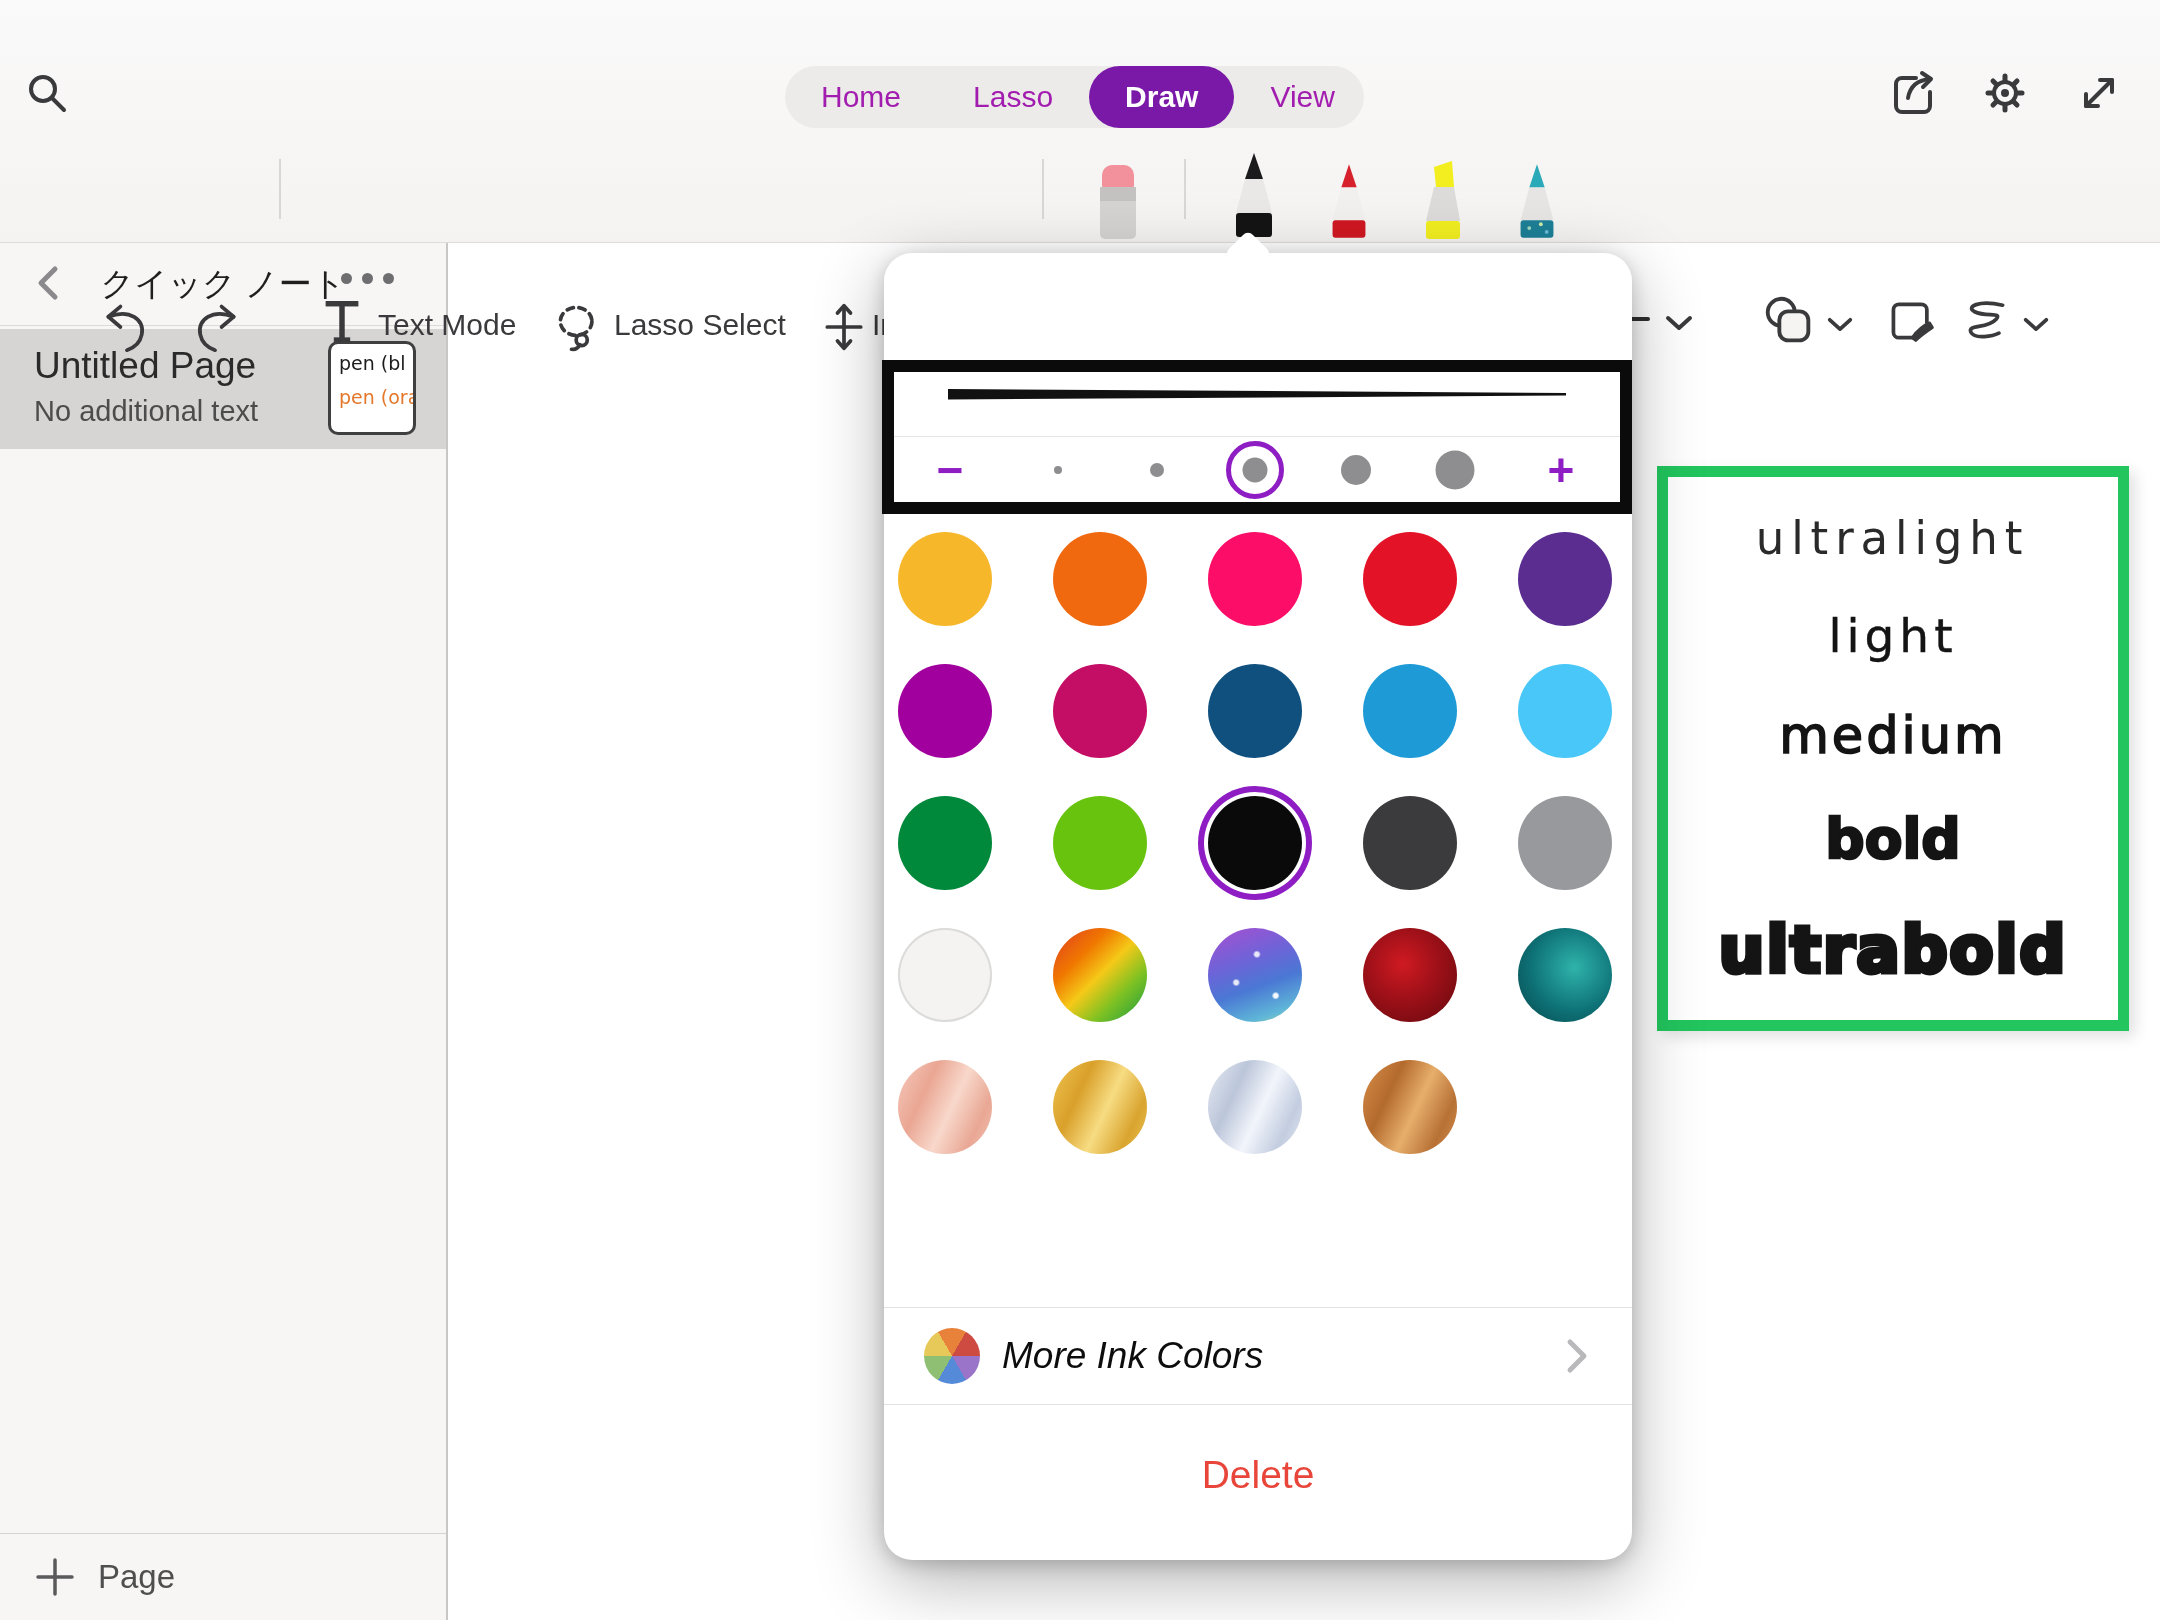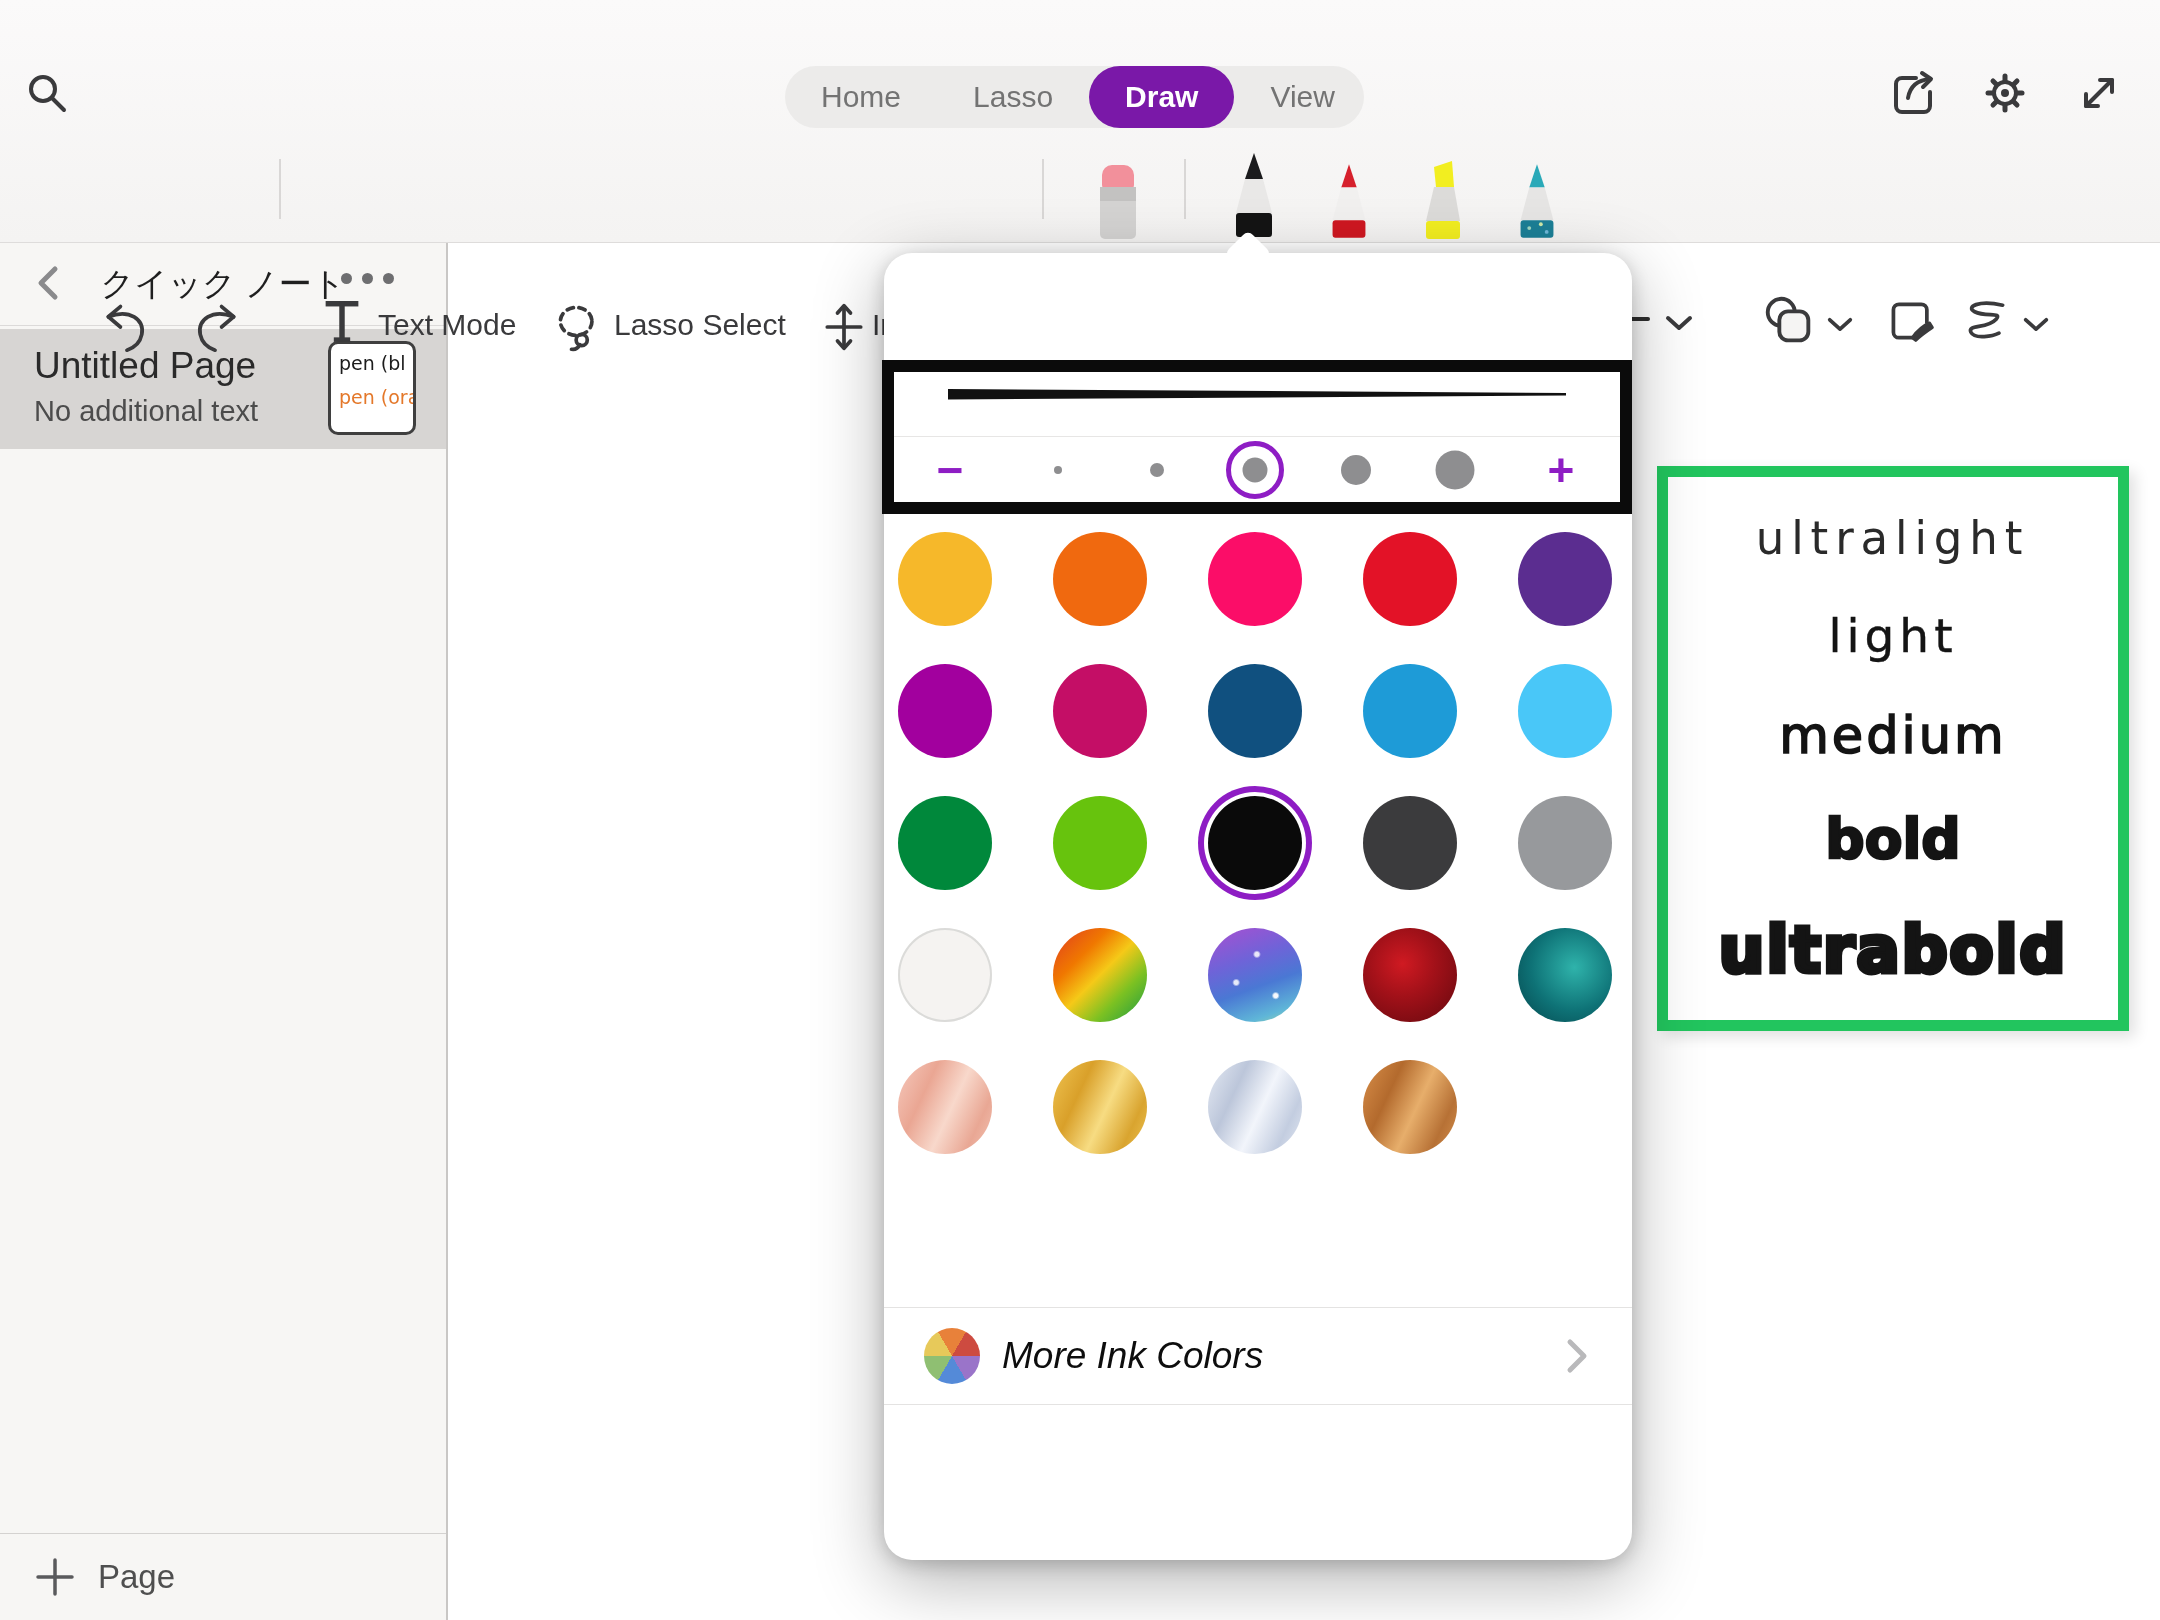--- a/index.html
+++ b/index.html
@@ -6,21 +6,21 @@
   html,body { width:2160px; height:1620px; }
   body { font-family:"Liberation Sans","DejaVu Sans",sans-serif; background:#fff; position:relative; overflow:hidden; }
 
   svg { display:block; }
   .ico { stroke:#3a3a3c; stroke-width:4; fill:none; stroke-linecap:round; stroke-linejoin:round; }
 
   
   .topbar { position:absolute; left:0; top:0; width:2160px; height:243px; background:linear-gradient(#fbfafa,#f4f3f2); border-bottom:1px solid #dedcdb; z-index:5; }
   .search-btn { position:absolute; left:24px; top:70px; width:48px; height:48px; }
   .tabs { position:absolute; left:785px; top:66px; width:579px; height:62px; background:#ecebea; border-radius:31px; display:flex; align-items:center; justify-content:space-between; }
-  .tab { height:62px; padding:0 36px; display:flex; align-items:center; font-size:30px; color:#737373; border-radius:31px; cursor:default; }
+  .tab { height:62px; padding:0 36px; display:flex; align-items:center; font-size:30px; color:#a21caf; border-radius:31px; cursor:default; }
   .tab.sel { background:#7a18a8; color:#fff; font-weight:bold; }
   .tr-icons { position:absolute; right:36px; top:68px; display:flex; gap:44px; }
   .tr-icons > div { width:50px; height:50px; }
 
   
   .ribbon { position:absolute; left:0; top:135px; width:2160px; height:108px; }
   .vsep { position:absolute; top:24px; width:2px; height:60px; background:#d9d7d6; }
   .rlabel { position:absolute; top:74px; font-size:30px; color:#3a3a3c; transform:translateY(-50%); white-space:nowrap; }
   .ricon { position:absolute; top:166px; }
   .pen { position:absolute; bottom:0; }
@@ -357,13 +357,14 @@
   <div class="more-row">
     <div class="wheel"></div>
     <div class="more-lbl">More Ink Colors</div>
     <div class="more-chev">
       <svg viewBox="0 0 44 44" width="44" height="44" fill="none" stroke="#b9b9bb" stroke-width="5" stroke-linecap="round" stroke-linejoin="round">
           <polyline points="16,8 30,22 16,36"></polyline>
         </svg>
     </div>
   </div>
   <div class="del-div"></div>
+  <div class="delete-btn">Delete</div>
 </div>
 
 </body></html>

